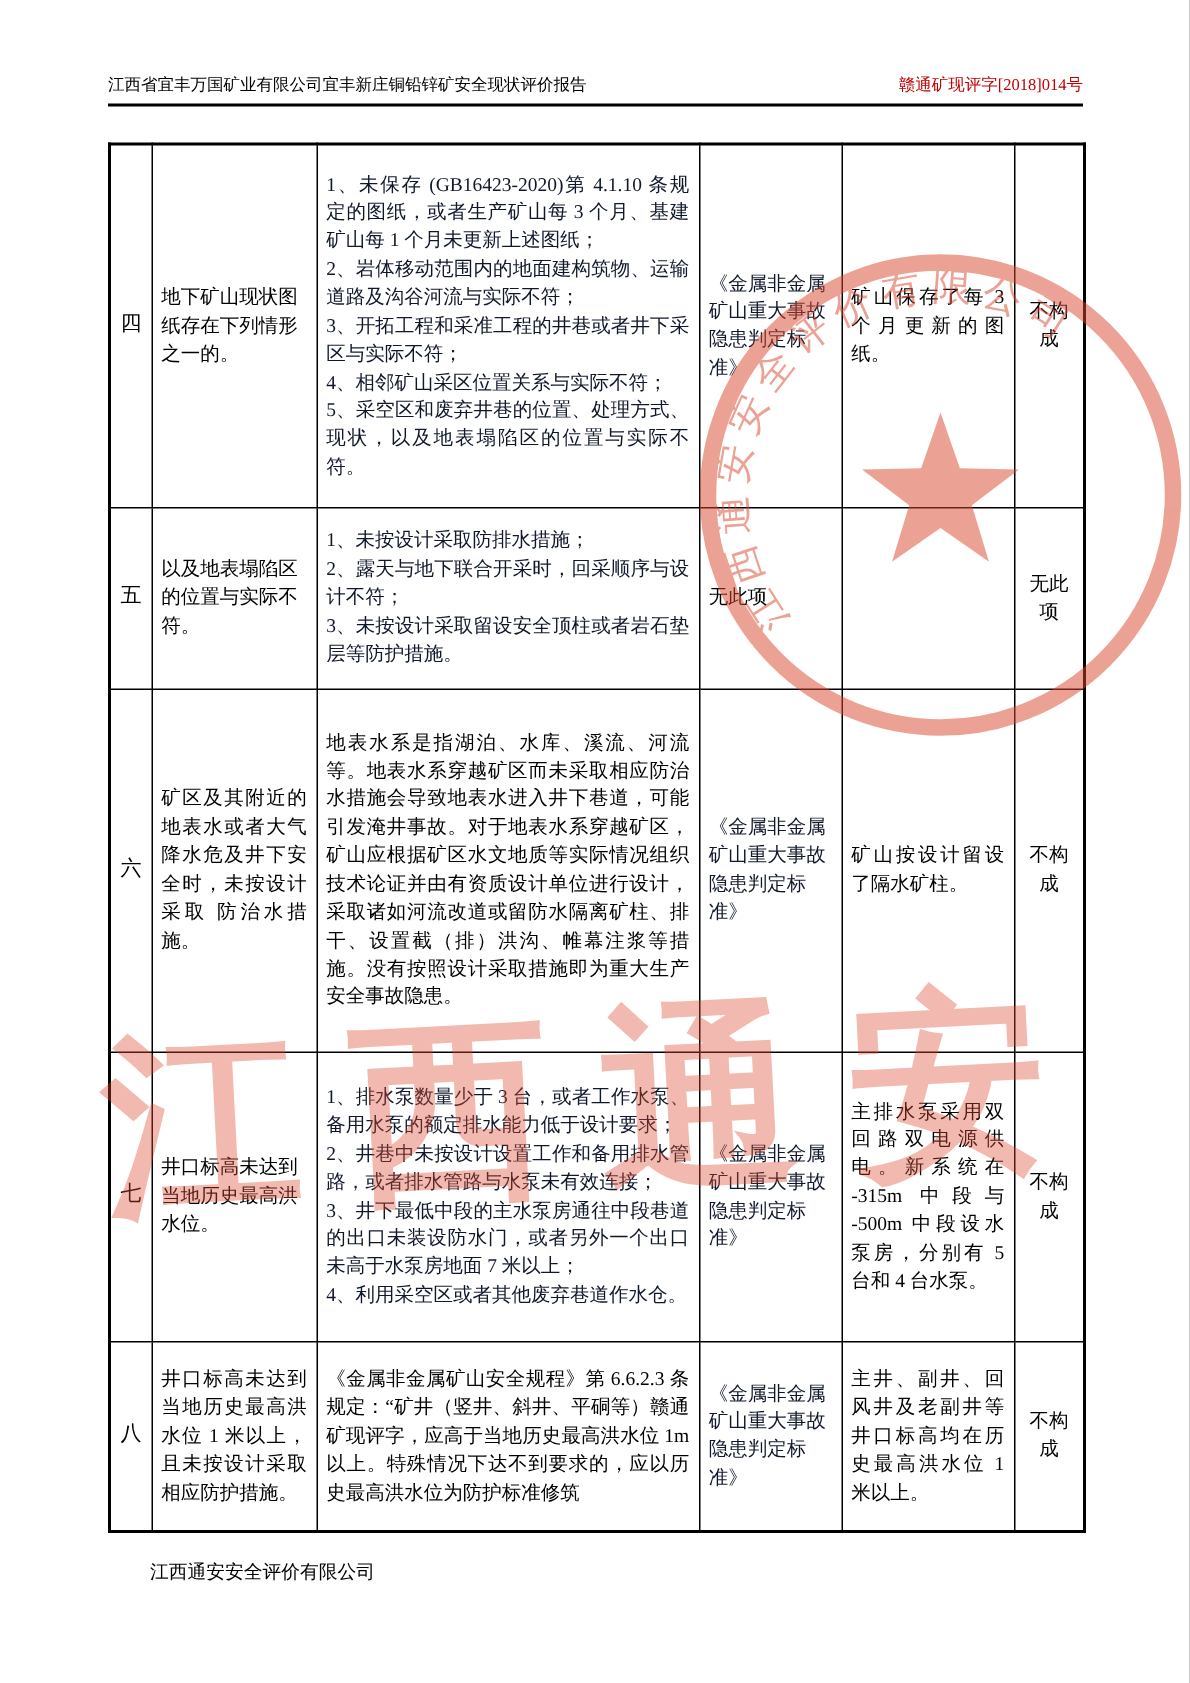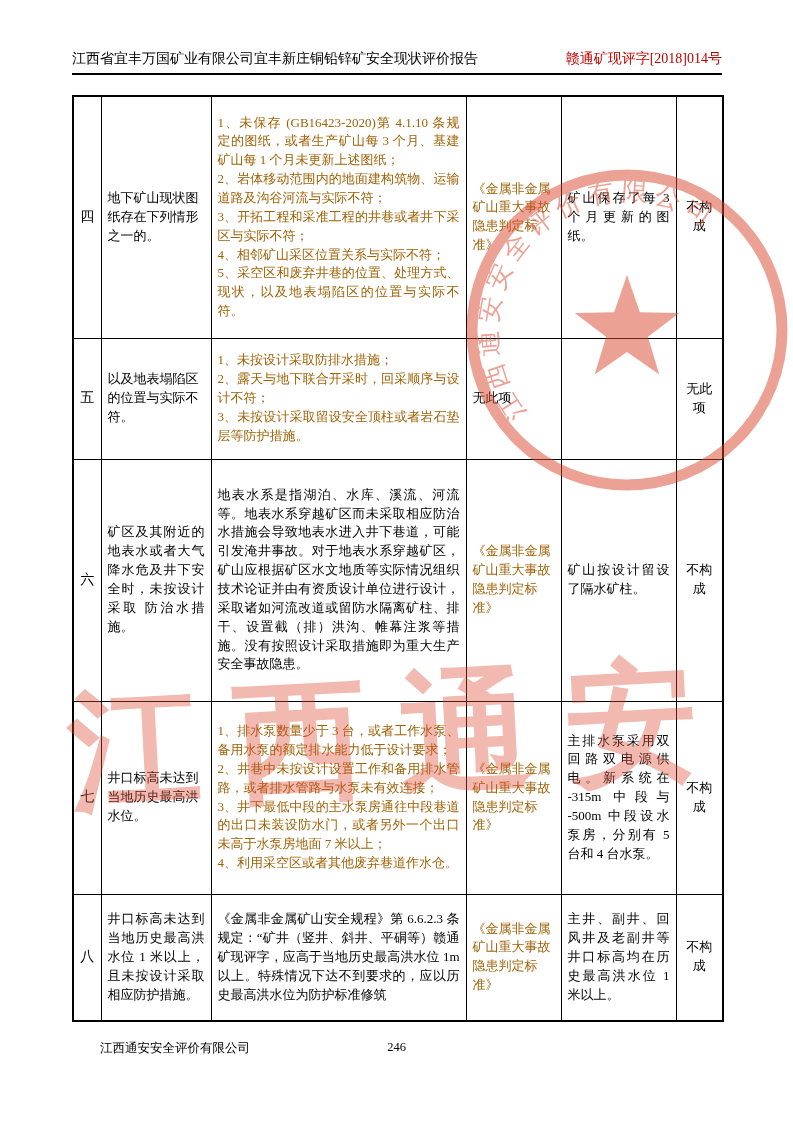--- a/index.html
+++ b/index.html
@@ -5,21 +5,21 @@
   html,body { margin:0; padding:0; background:#9a9a9a; }
   .page {
     position:relative; width:793px; height:1122px; margin:0 auto;
     background:#ffffff; overflow:hidden;
     font-family:"Liberation Serif", serif; color:#000;
   }
   
   .header {
     position:absolute; top:50px; left:72px; width:650px;
     display:flex; justify-content:space-between; align-items:flex-start;
-    font-size:14px; line-height:1.3;
+    font-size:11px; line-height:1.3;
     border-bottom:2.5px solid #000; padding-bottom:5px;
   }
   .header-left { color:#000; }
   .header-right { color:#c00000; white-space:nowrap; margin-left:10px; }
 
   
   table.main {
     position:absolute; top:95px; left:72px; width:650px;
     border-collapse:collapse; table-layout:fixed;
     border:2px solid #000;
@@ -27,21 +27,21 @@
   }
   table.main td { border:1.6px solid #000; padding:2px 6px; vertical-align:middle; }
   td.c-index   { text-align:center; font-size:14px; padding:0; }
   td.c-item    { text-align:left; }
   td.c-item.just { text-align:justify; text-justify:inter-character; }
   td.c-cond    { vertical-align:top; text-align:justify; text-justify:inter-character; }
   td.c-basis   { text-align:left; }
   td.c-sit     { text-align:justify; text-justify:inter-character;margin-left:12px; }
   td.c-concl   { text-align:center; padding:2px 3px; }
   .prelines    { white-space:pre-line; }
-  .red         { color:#a16207; }
+  .red         { color:#0f172a; }
 
   tr.r4 { height:242px; }
   tr.r5 { height:121px; }
   tr.r6 { height:242px; }
   tr.r7 { height:193px; }
   tr.r8 { height:127px; }
 
   
   .footer {
     position:absolute; top:1040px; left:0; width:793px; height:20px;
@@ -144,17 +144,16 @@
     <circle cx="165" cy="165" r="155" fill="none" stroke="#d9472e" stroke-width="11"></circle>
     <polygon points="165,110 177.9,147.2 217.3,148 185.9,171.8 197.3,209.5 165,187 132.7,209.5 144.1,171.8 112.7,148 152.1,147.2" fill="#d9472e"></polygon>
     <text font-size="26" fill="#d9472e" font-family="Liberation Serif, serif" letter-spacing="6">
       <textPath href="#sealArc" startOffset="14%">江西通安安全评价有限公司</textPath>
     </text>
   </svg>
 
   <div class="wm-text">江西通安</div>
 
   <div class="footer">
-    <span class="footer-page">246</span>
     <span class="footer-company">江西通安安全评价有限公司</span>
   </div>
 
 </div>
 
 </body></html>

